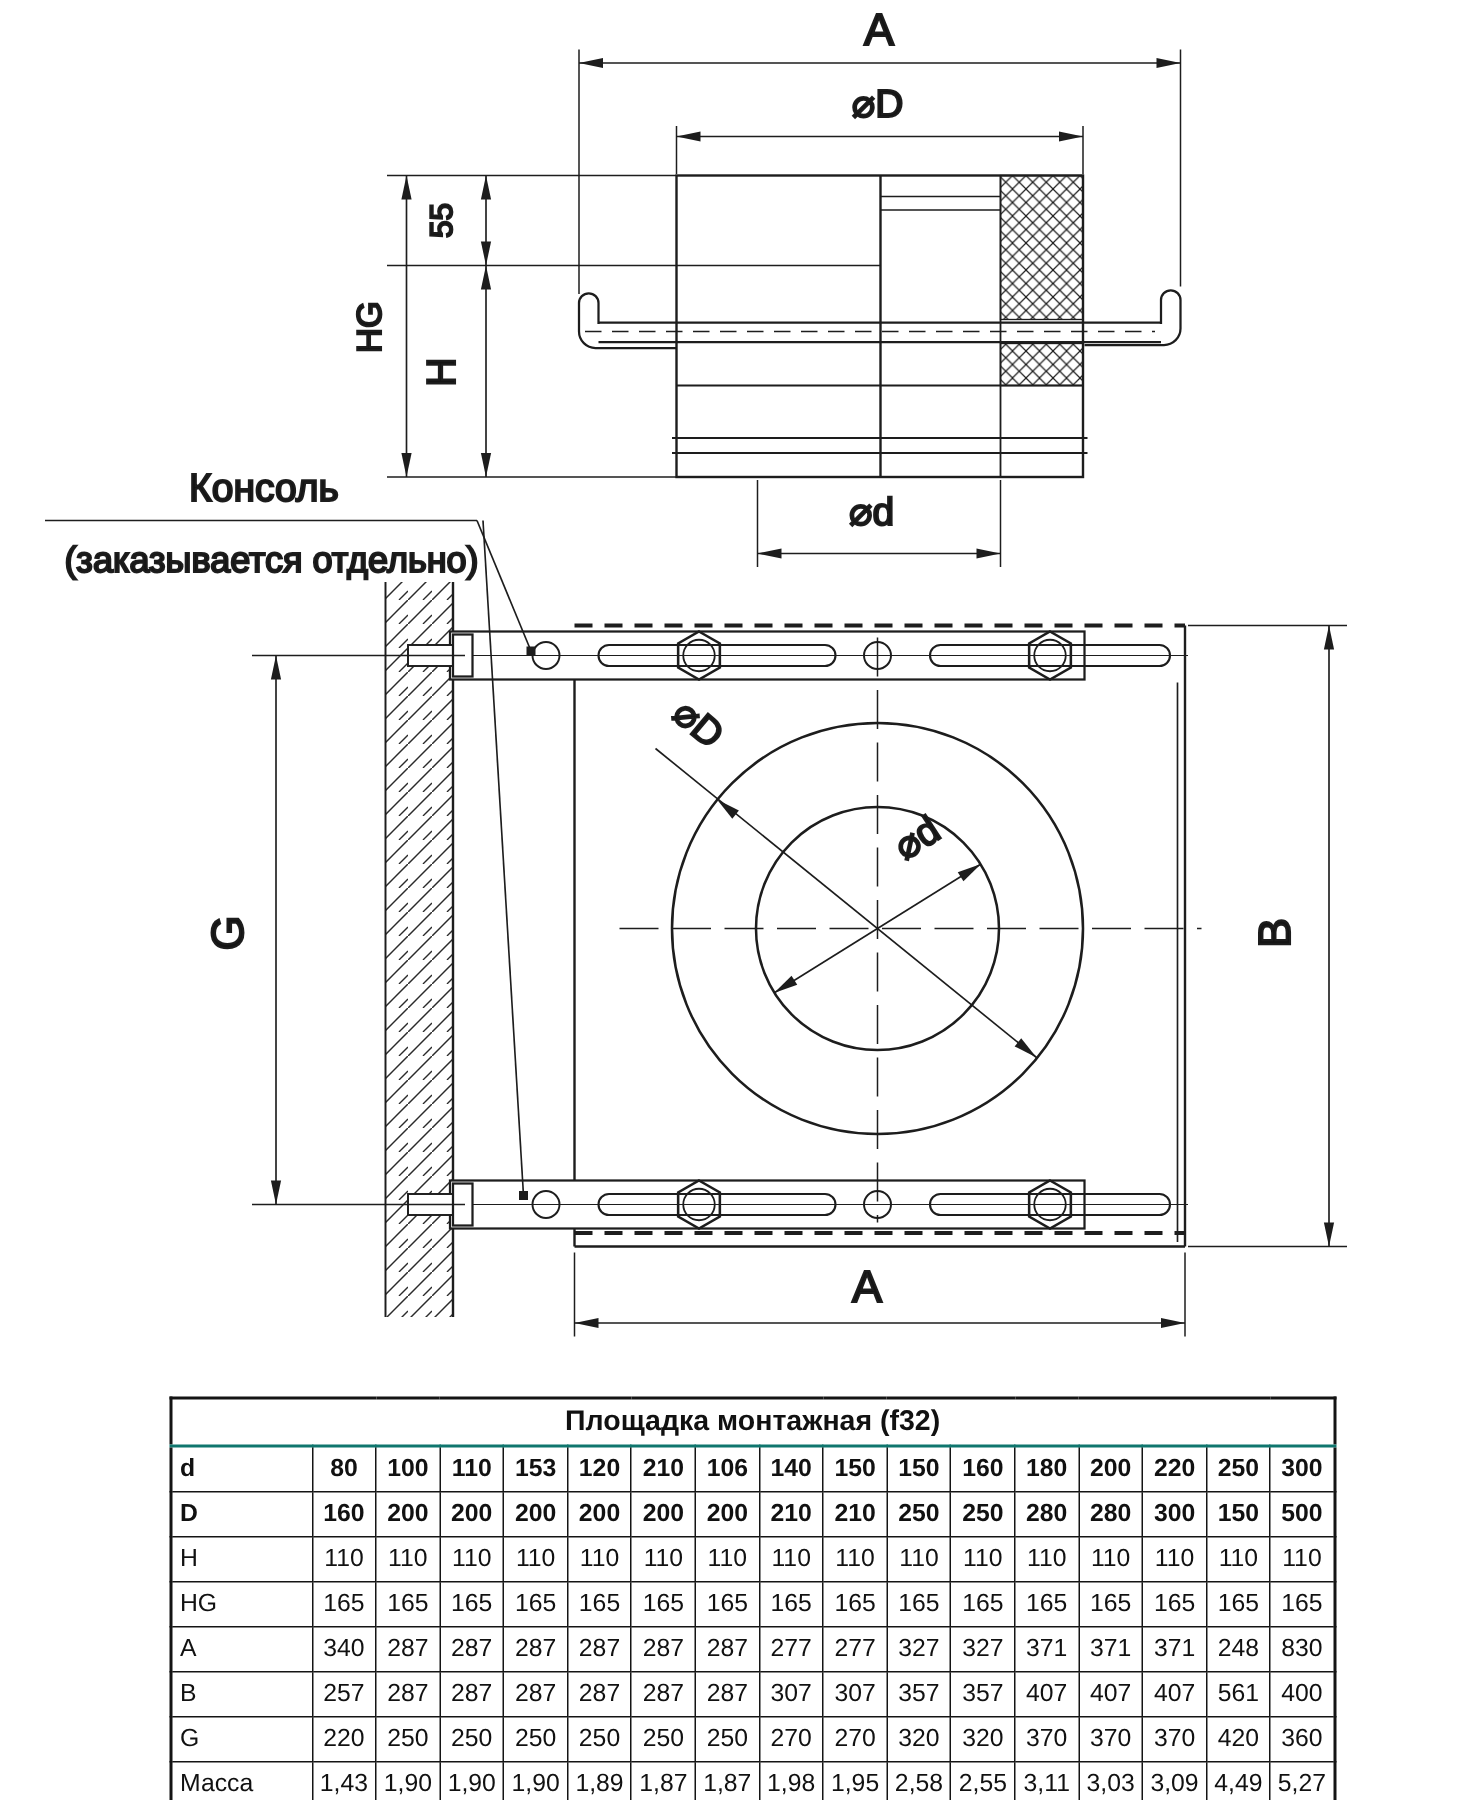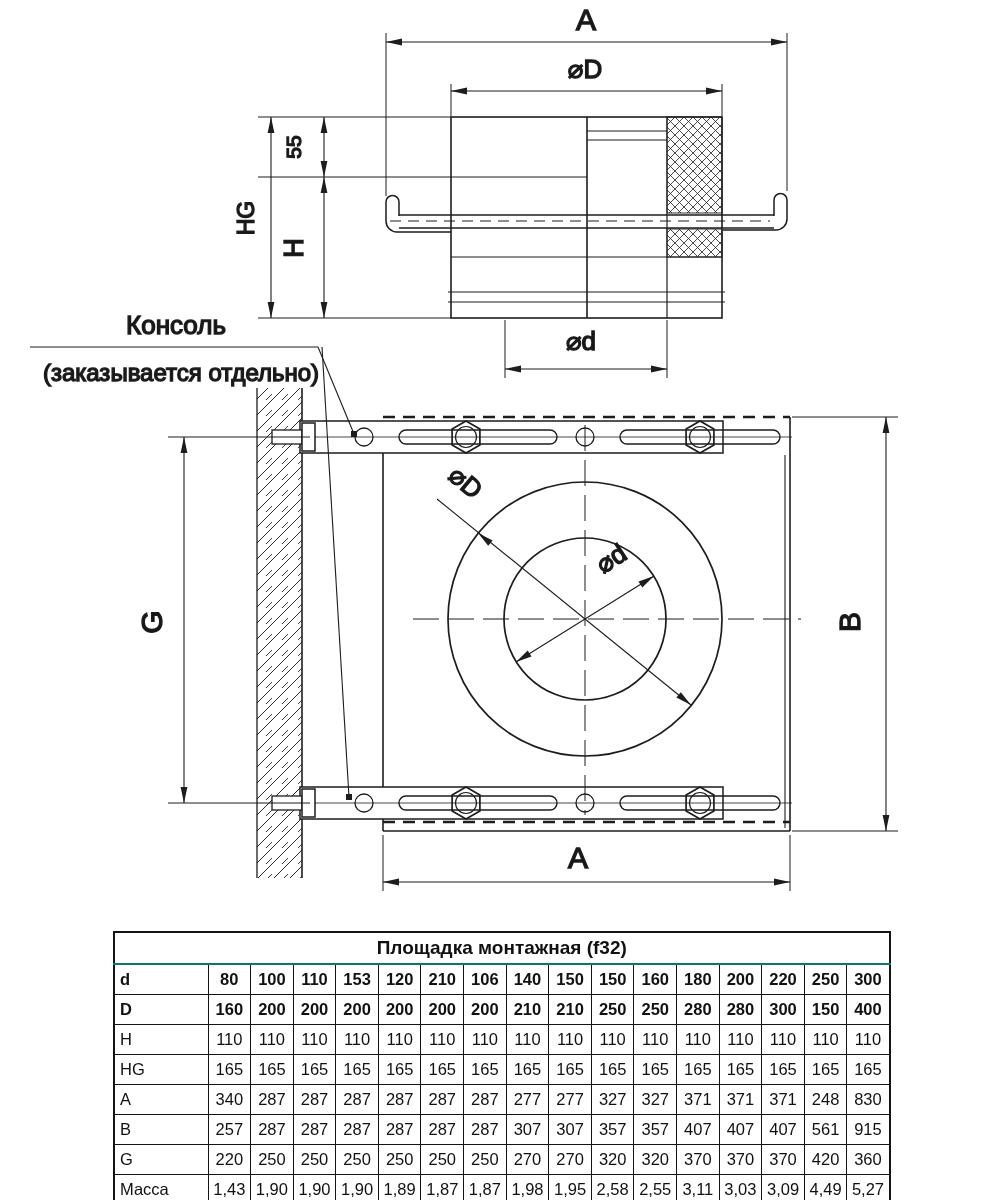--- a/index.html
+++ b/index.html
@@ -262,21 +262,21 @@
           <td>200</td>
           <td>200</td>
           <td>210</td>
           <td>210</td>
           <td>250</td>
           <td>250</td>
           <td>280</td>
           <td>280</td>
           <td>300</td>
           <td>150</td>
-          <td>400</td>
+          <td>500</td>
         </tr>
         <tr>
           <td class="rowlabel">H</td>
           <td>110</td>
           <td>110</td>
           <td>110</td>
           <td>110</td>
           <td>110</td>
           <td>110</td>
           <td>110</td>
@@ -338,21 +338,21 @@
           <td>287</td>
           <td>287</td>
           <td>307</td>
           <td>307</td>
           <td>357</td>
           <td>357</td>
           <td>407</td>
           <td>407</td>
           <td>407</td>
           <td>561</td>
-          <td>915</td>
+          <td>400</td>
         </tr>
         <tr>
           <td class="rowlabel">G</td>
           <td>220</td>
           <td>250</td>
           <td>250</td>
           <td>250</td>
           <td>250</td>
           <td>250</td>
           <td>250</td>

